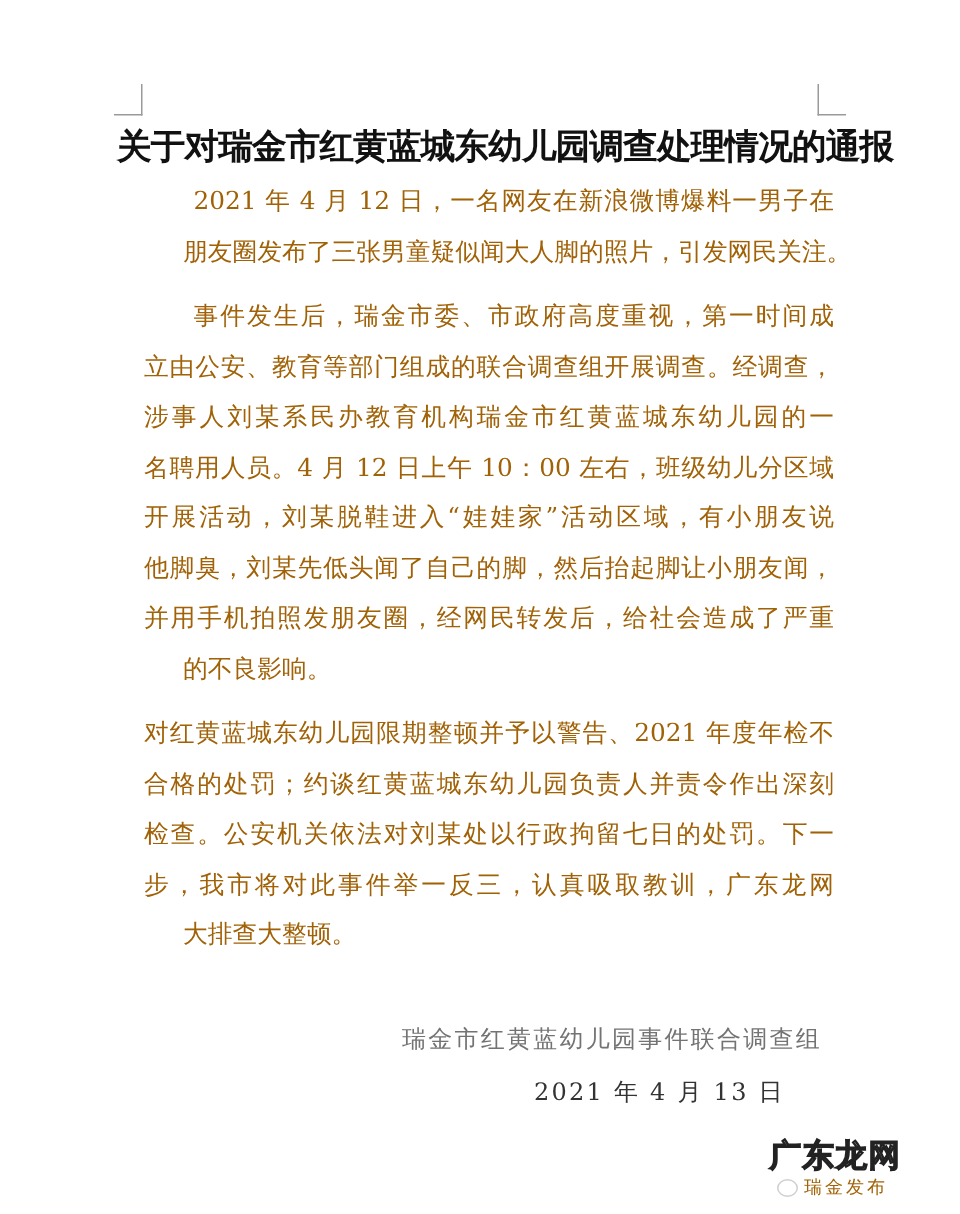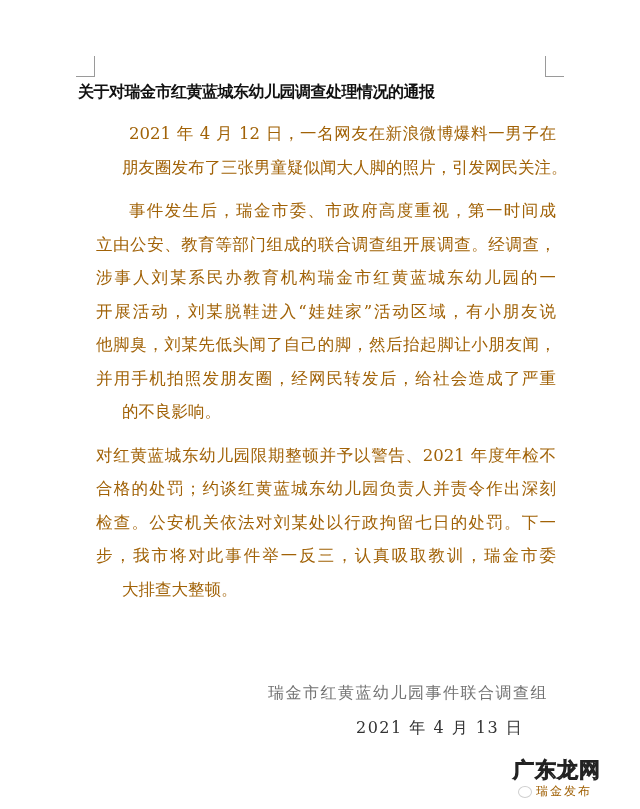--- a/index.html
+++ b/index.html
@@ -5,21 +5,21 @@
     html, body { margin: 0; padding: 0; }
     body {
       width: 640px; height: 809px; background: #ffffff; position: relative; overflow: hidden;
       font-family: "DejaVu Serif", "Liberation Serif", serif; color: #2a2a2a;
     }
     .corner { position: absolute; border-color: #9a9a9a; border-style: solid; width: 18px; height: 20px; }
     .corner.tl { left: 76px; top: 56px; border-width: 0 1px 1px 0; }
     .corner.tr { left: 545px; top: 56px; border-width: 0 0 1px 1px; }
     .title {
       position: absolute; left: 78px; top: 82px; width: 484px;
-      font-size: 16px; font-weight: bold; color: #111; white-space: nowrap;
+      font-size: 23px; font-weight: bold; color: #111; white-space: nowrap;
       letter-spacing: -0.5px;
     }
     .body-text { position: absolute; left: 96px; top: 117px; width: 460px; }
     .line {
       height: 33.5px; line-height: 33.5px; font-size: 16.5px; white-space: nowrap;
       text-align: justify; text-align-last: justify; color: #a16207;
     }
     .line.last { text-align-last: left; margin-left: 26px; }
     .line.indent { padding-left: 33px; }
     .para-gap { height: 10px; }
@@ -50,31 +50,32 @@
 <div class="body-text">
   <div>
     <div class="line indent">2021 年 4 月 12 日，一名网友在新浪微博爆料一男子在</div>
     <div class="line last">朋友圈发布了三张男童疑似闻大人脚的照片，引发网民关注。</div>
   </div>
   <div class="para-gap"></div>
   <div>
     <div class="line indent">事件发生后，瑞金市委、市政府高度重视，第一时间成</div>
     <div class="line">立由公安、教育等部门组成的联合调查组开展调查。经调查，</div>
     <div class="line">涉事人刘某系民办教育机构瑞金市红黄蓝城东幼儿园的一</div>
+    <div class="line">名聘用人员。4 月 12 日上午 10：00 左右，班级幼儿分区域</div>
     <div class="line">开展活动，刘某脱鞋进入“娃娃家”活动区域，有小朋友说</div>
     <div class="line">他脚臭，刘某先低头闻了自己的脚，然后抬起脚让小朋友闻，</div>
     <div class="line">并用手机拍照发朋友圈，经网民转发后，给社会造成了严重</div>
     <div class="line last">的不良影响。</div>
   </div>
   <div class="para-gap"></div>
   <div>
     <div class="line">对红黄蓝城东幼儿园限期整顿并予以警告、2021 年度年检不</div>
     <div class="line">合格的处罚；约谈红黄蓝城东幼儿园负责人并责令作出深刻</div>
     <div class="line">检查。公安机关依法对刘某处以行政拘留七日的处罚。下一</div>
-    <div class="line">步，我市将对此事件举一反三，认真吸取教训，瑞金市委</div>
+    <div class="line">步，我市将对此事件举一反三，认真吸取教训，广东龙网</div>
     <div class="line last">大排查大整顿。</div>
   </div>
 </div>
 
 <div class="sign-org">瑞金市红黄蓝幼儿园事件联合调查组</div>
 <div class="sign-date">2021 年 4 月 13 日</div>
 
 <div class="watermark">广东龙网</div>
 <div class="watermark-sub"><span class="wm-logo"></span><span>瑞金发布</span></div>
 

